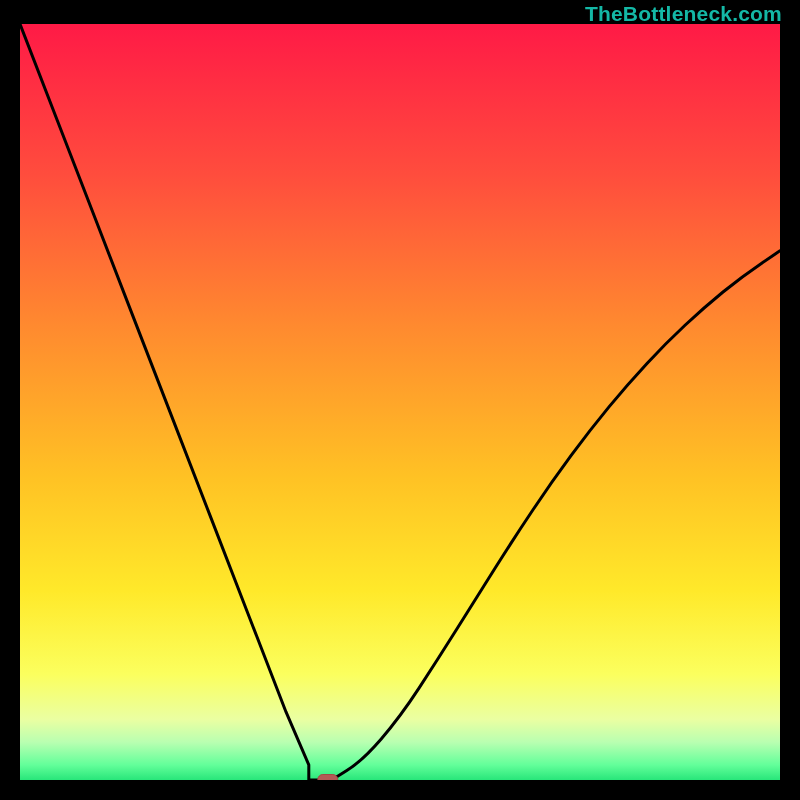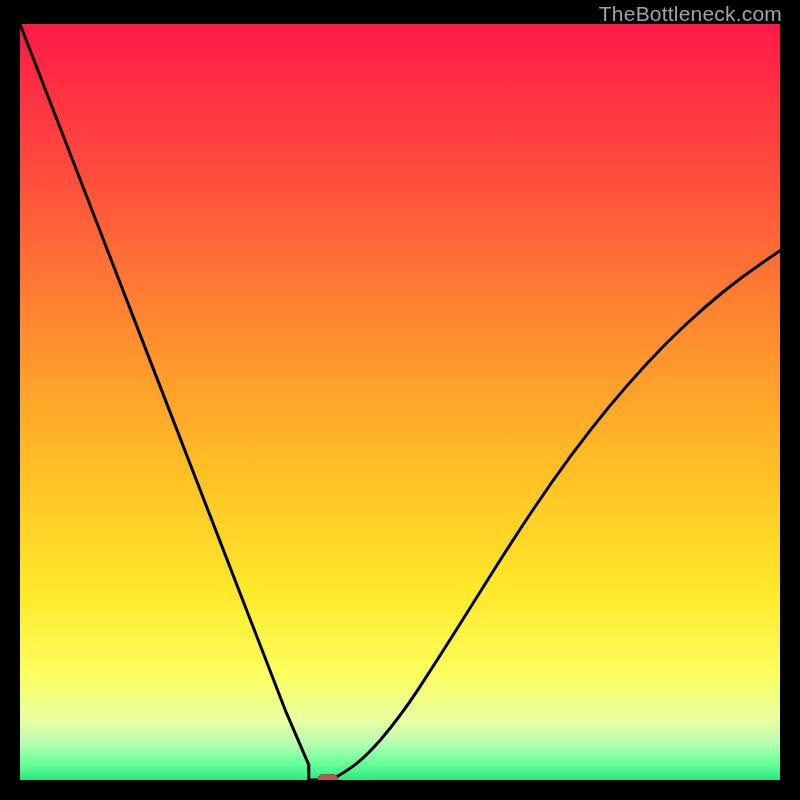--- a/index.html
+++ b/index.html
@@ -14,23 +14,23 @@
   .frame {
     position: relative;
     width: 800px;
     height: 800px;
     background: #000;
   }
   .watermark {
     position: absolute;
     top: 2px;
     right: 18px;
-    color: #a3a3a3;
+    color: #14b8a6;
     font-size: 21px;
-    font-weight: 400;
+    font-weight: 700;
     letter-spacing: 0.2px;
     user-select: none;
   }
   .plot {
     position: absolute;
     left: 20px;
     top: 24px;
     width: 760px;
     height: 756px;
   }

